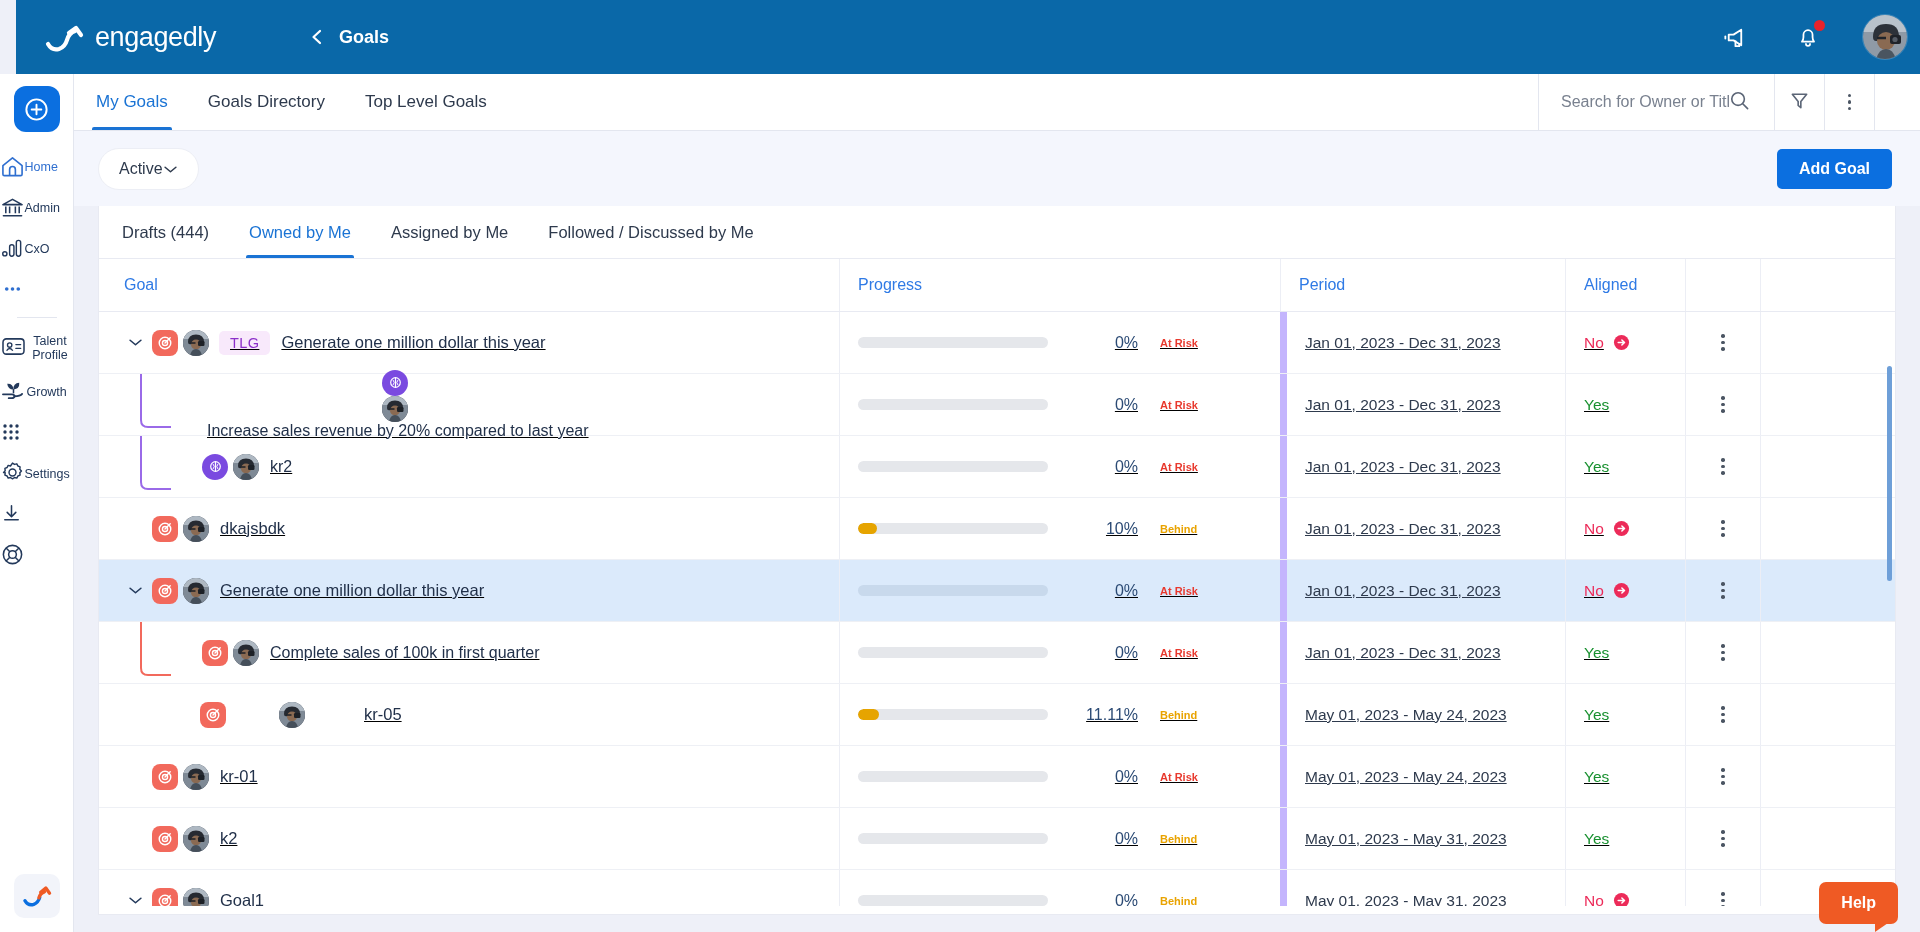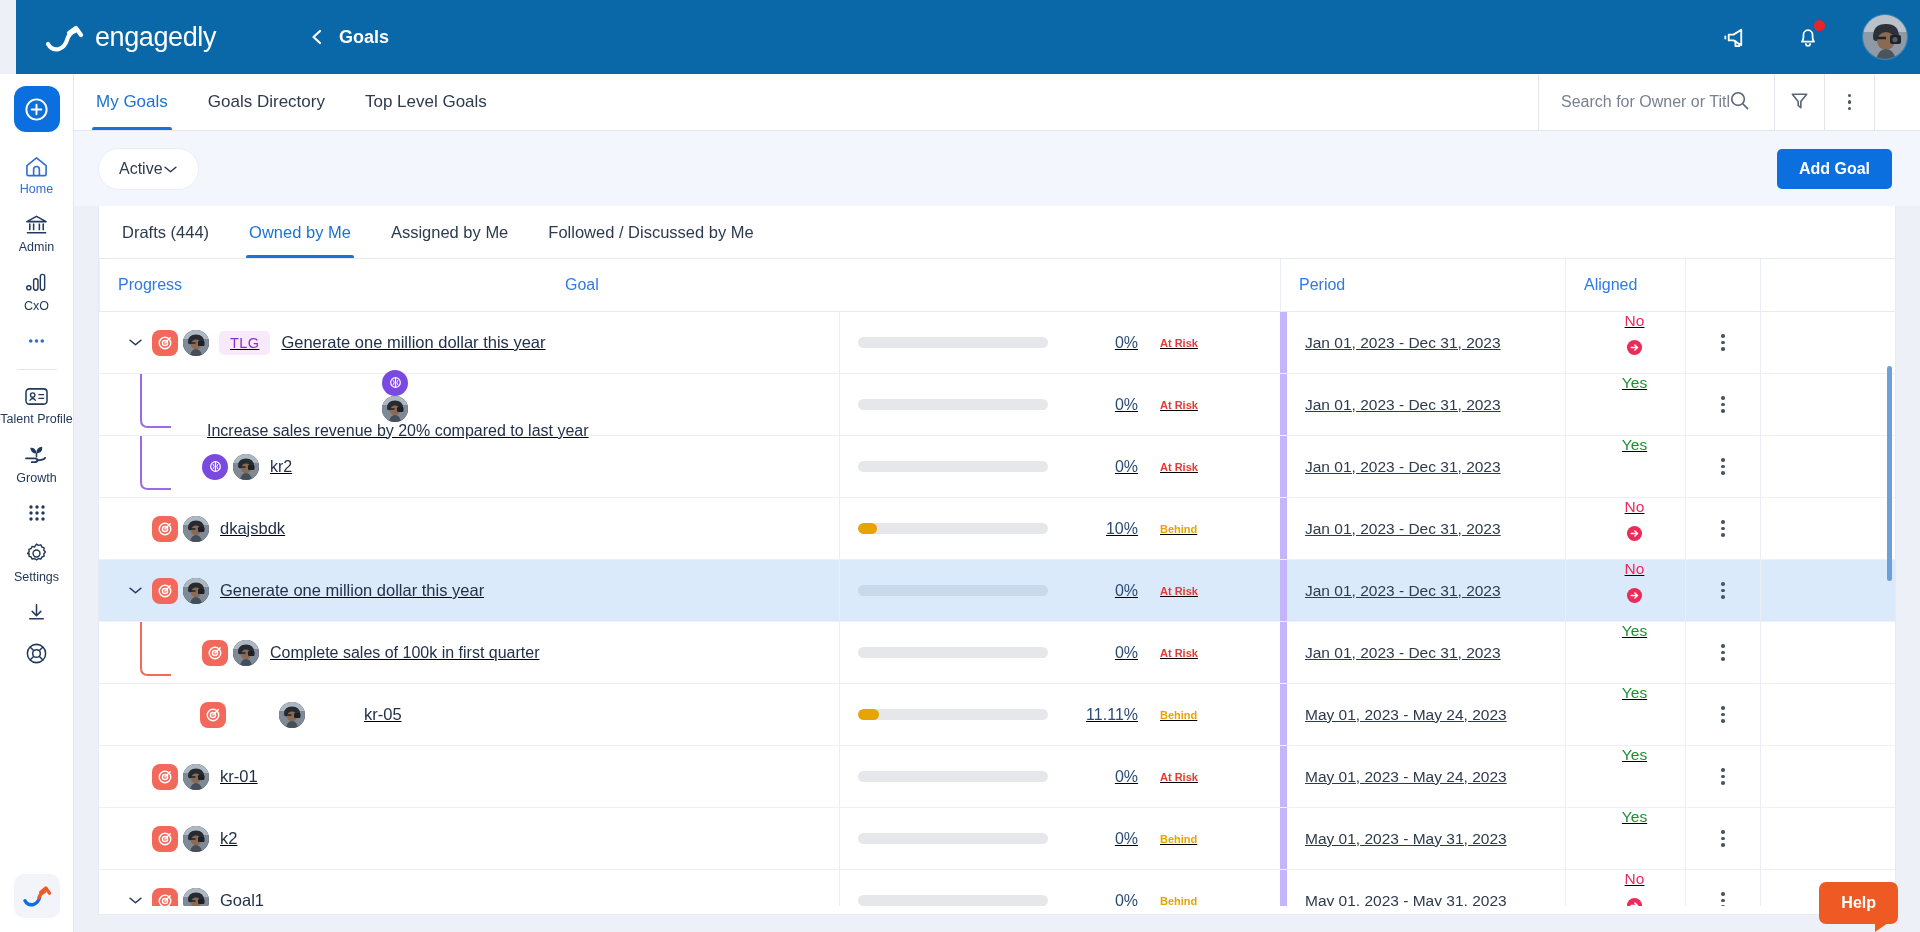--- a/index.html
+++ b/index.html
@@ -42,21 +42,21 @@
     position: absolute; top: 74px; left: 0; width: 74px; height: 858px;
     background: #fff; border-right: 1px solid #e3e6ef;
     display: flex; flex-direction: column; align-items: center; padding-top: 12px;
   }
   .rail-add {
     width: 46px; height: 46px; border-radius: 12px; background: #0b6fe0;
     display: flex; align-items: center; justify-content: center; cursor: pointer;
     margin-bottom: 12px;
   }
   .rail-item {
-    width: 74px; display: flex; flex-direction: column; align-items: center;
+    width: 74px; display: flex; align-items: center;
     padding: 9px 0 6px; cursor: pointer;
   }
   .rail-ico { height: 26px; display: flex; align-items: center; justify-content: center; }
   .rail-lbl { font-size: 12.5px; color: #23395b; margin-top: 3px; line-height: 1.15; text-align: center; }
   .rail-lbl.blue { color: #2f6fd0; }
   .rail-sep { width: 40px; height: 1px; background: #e3e6ef; margin: 9px 0 4px; }
   .rail-logo {
     width: 46px; height: 44px; border-radius: 10px; background: #f2f4fa;
     display: flex; align-items: center; justify-content: center; margin-top: auto;
     margin-bottom: 14px; cursor: pointer;
@@ -140,21 +140,21 @@
 
   .tbody { height: 594px; overflow: hidden; position: relative; }
   .row { display: flex; height: 62px; border-bottom: 1px solid #eef0f5; align-items: stretch; }
   .row.sel { background: #dbeafb; }
 
   .cell { display: flex; align-items: center; text-decoration: underline; }
   .goal-cell { width: 740px; padding-left: 25px; position: relative; }
   .prog-cell { width: 441px; padding-left: 18px; border-left: 1px solid #eceef5; gap: 0; }
   .per-cell  { width: 285px; padding-left: 18px; border-left: 7px solid #c4b5fd;
                font-size: 15.5px; color: #2e3a4d; }
-  .align-cell{ width: 120px; padding-left: 18px; border-left: 1px solid #eceef5; gap: 9px; flex-direction: column; }
+  .align-cell{ width: 120px; padding-left: 18px; border-left: 1px solid #eceef5; gap: 9px; }
   .menu-cell { width: 75px; border-left: 1px solid #eceef5; justify-content: center; cursor: pointer; }
   .end-cell  { flex: 1; border-left: 1px solid #eceef5; }
 
   .chev { width: 22px; display: flex; align-items: center; justify-content: center; cursor: pointer; }
   .chev-sp { width: 22px; }
   .type-ico {
     width: 26px; height: 26px; border-radius: 8px; background: #f2695c;
     display: flex; align-items: center; justify-content: center; flex: none; margin-left: 6px;
   }
   .type-ico.kr { background: #7a4ae0; border-radius: 50%; }
@@ -452,22 +452,22 @@
         </div>
       <div class="subtab">
           <span>Assigned by Me</span>
         </div>
       <div class="subtab">
           <span>Followed / Discussed by Me</span>
         </div>
     </div>
 
     <div class="thead">
+      <div class="th c-goal">Goal</div>
       <div class="th c-prog">Progress</div>
-      <div class="th c-goal">Goal</div>
       <div class="th c-per">Period</div>
       <div class="th c-align">Aligned</div>
       <div class="th c-menu"></div>
       <div class="th c-end"></div>
     </div>
 
     <div class="tbody" id="tbody">
         <div class="row">
           <div class="cell goal-cell">
             <div style="display:flex;align-items:center;">

